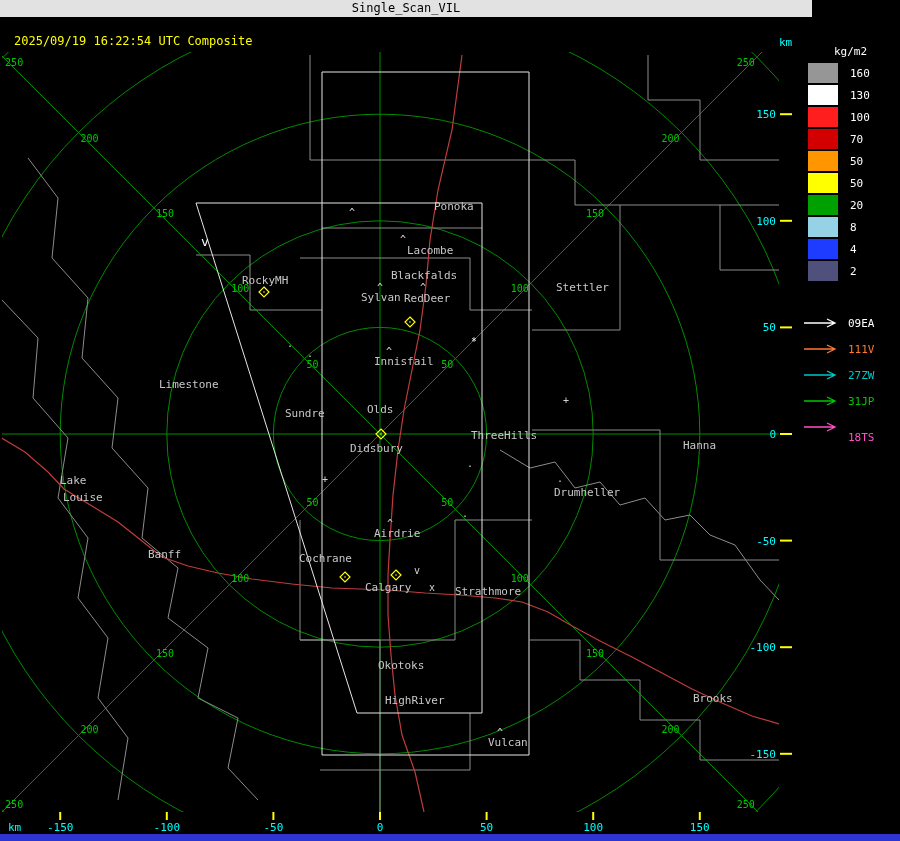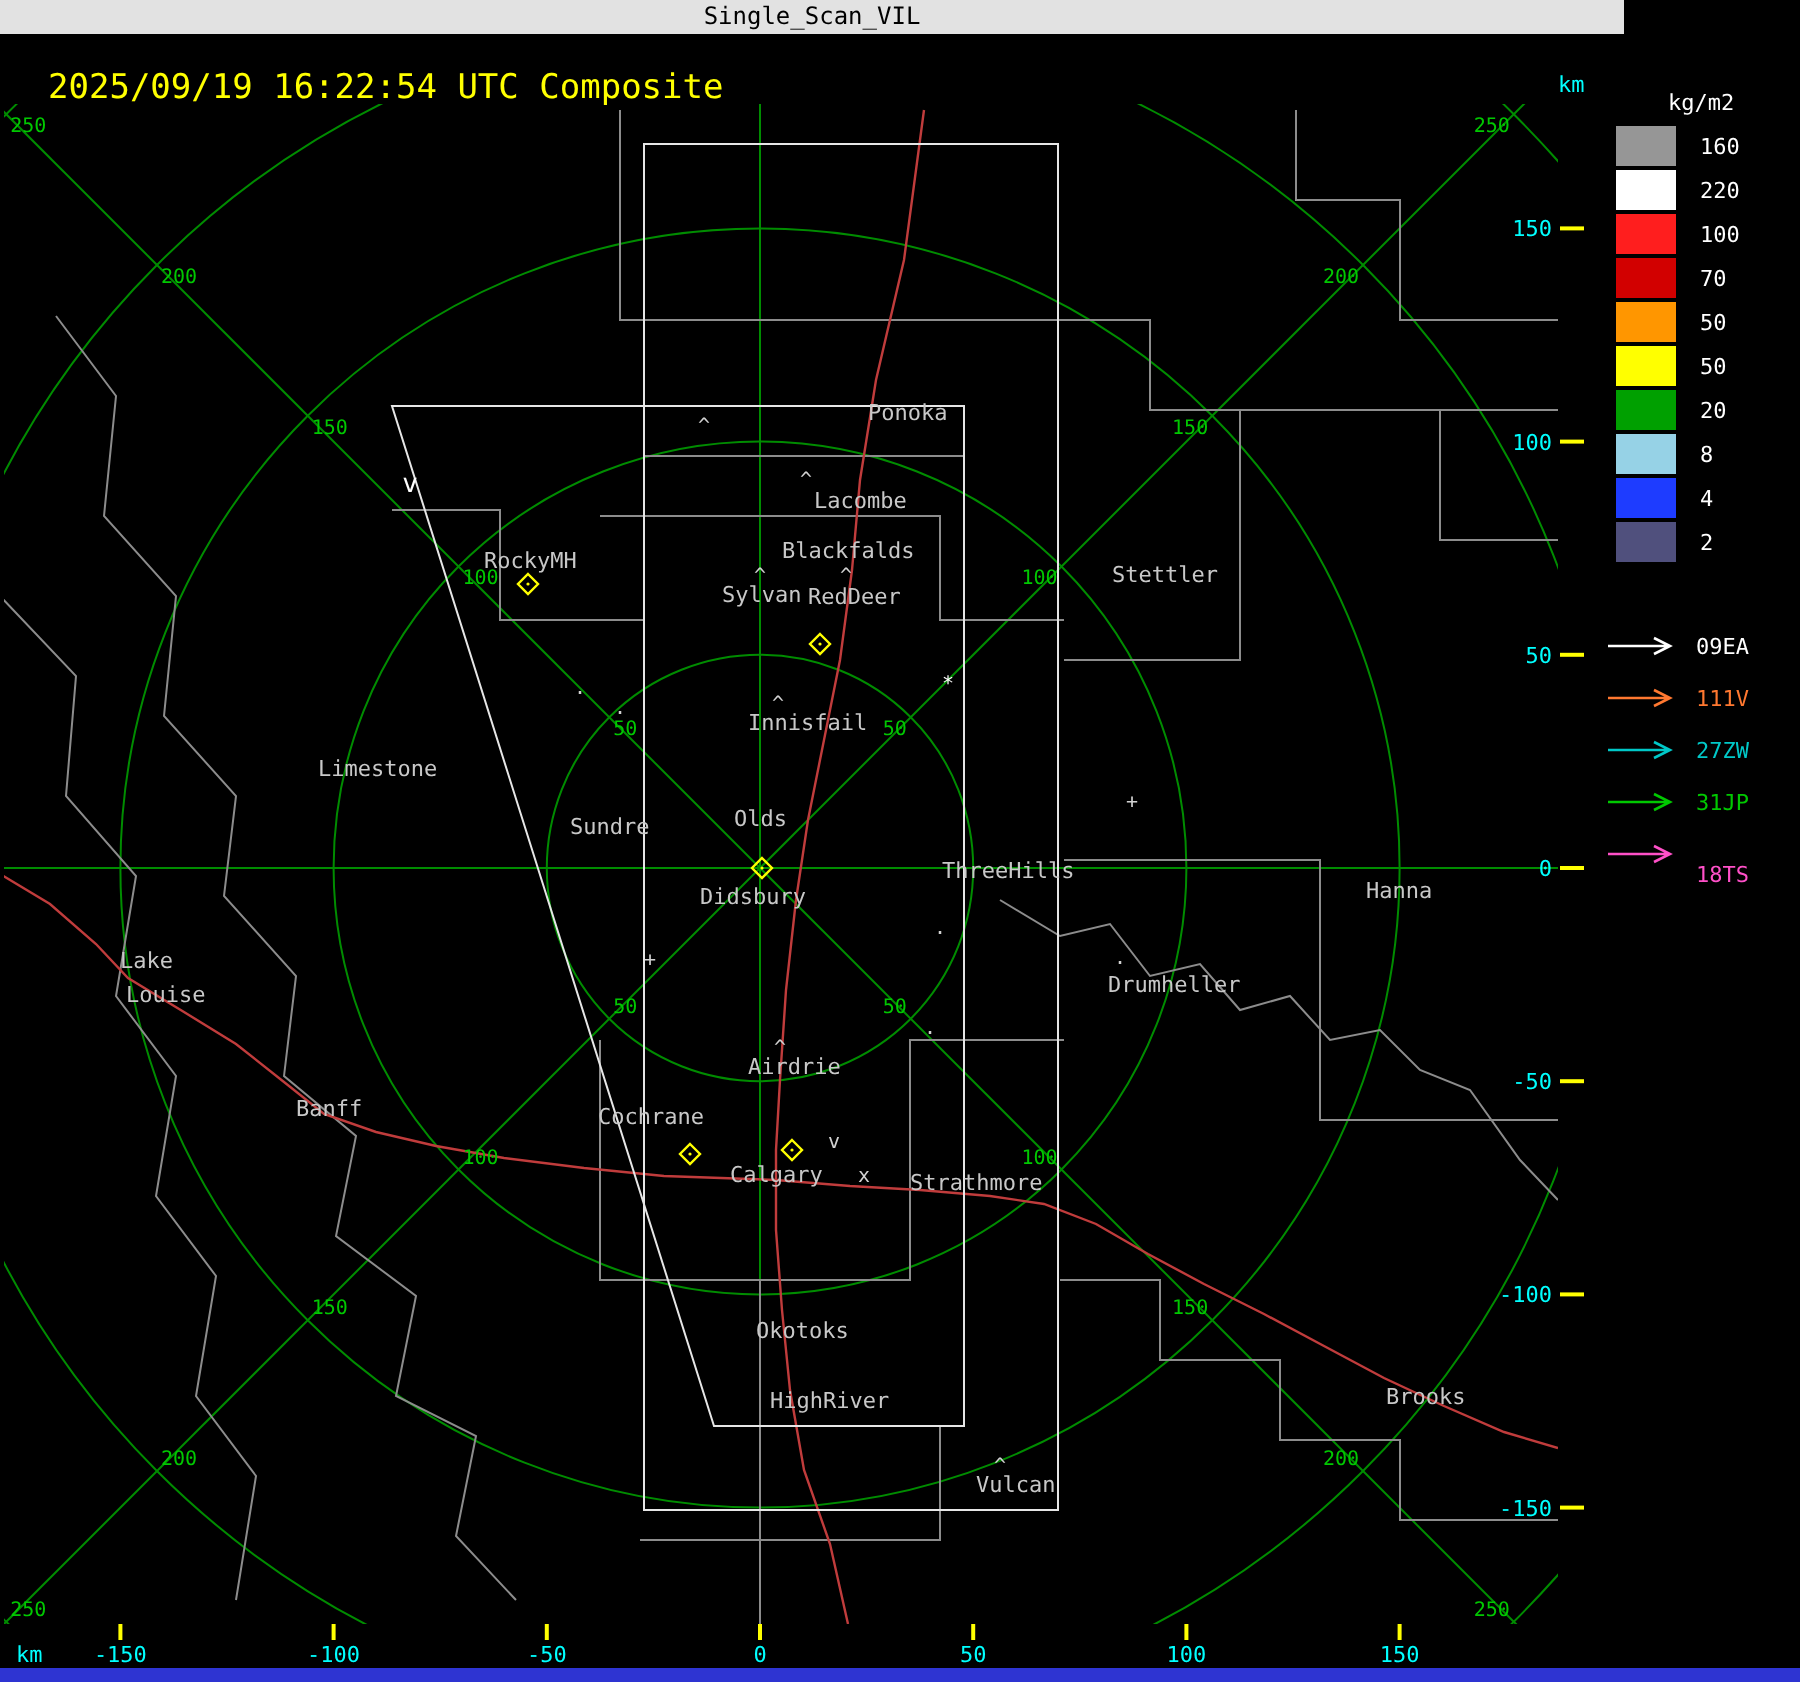--- a/index.html
+++ b/index.html
@@ -1,20 +1,20 @@
 <!DOCTYPE html>
 <html><head>
 <meta charset="utf-8">
 <style>
   html,body{margin:0;padding:0;background:#000;}
   .screen{position:relative;width:900px;height:841px;background:#000;
           font-family:"DejaVu Sans Mono",monospace;overflow:hidden;}
   .titlebar{position:absolute;top:0;left:0;width:812px;height:17px;background:#e2e2e2;
             color:#000;font-size:12px;line-height:17px;text-align:center;}
-  .timestamp{position:absolute;top:34px;left:24px;color:#ffff00;font-size:17px;white-space:pre;}
+  .timestamp{position:absolute;top:34px;left:14px;color:#ffff00;font-size:12px;white-space:pre;}
   .km-top{position:absolute;top:36px;left:779px;color:#00ffff;font-size:11px;}
   #map-svg{position:absolute;top:0;left:0;}
   #map-svg text{font-family:"DejaVu Sans Mono",monospace;}
   .sidebar{position:absolute;top:45px;left:800px;width:100px;}
   .unit-label{color:#ffffff;font-size:11px;margin-left:34px;margin-bottom:4px;}
   .cb-row{display:flex;align-items:center;height:22px;}
   .cb-swatch{width:30px;height:20px;margin-left:8px;flex:0 0 auto;}
   .cb-label{color:#ffffff;font-size:11px;margin-left:12px;}
   .radar-legend{margin-top:28px;}
   .rl-row{display:flex;align-items:center;height:26px;padding-left:4px;}
@@ -182,21 +182,21 @@
 
   <div class="sidebar">
     <div class="unit-label">kg/m2</div>
     <div>
         <div class="cb-row">
           <span class="cb-swatch" style="background: rgb(150, 150, 150);"></span>
           <span class="cb-label">160</span>
         </div>
         <div class="cb-row">
           <span class="cb-swatch" style="background: rgb(255, 255, 255);"></span>
-          <span class="cb-label">220</span>
+          <span class="cb-label">130</span>
         </div>
         <div class="cb-row">
           <span class="cb-swatch" style="background: rgb(255, 30, 30);"></span>
           <span class="cb-label">100</span>
         </div>
         <div class="cb-row">
           <span class="cb-swatch" style="background: rgb(210, 0, 0);"></span>
           <span class="cb-label">70</span>
         </div>
         <div class="cb-row">

